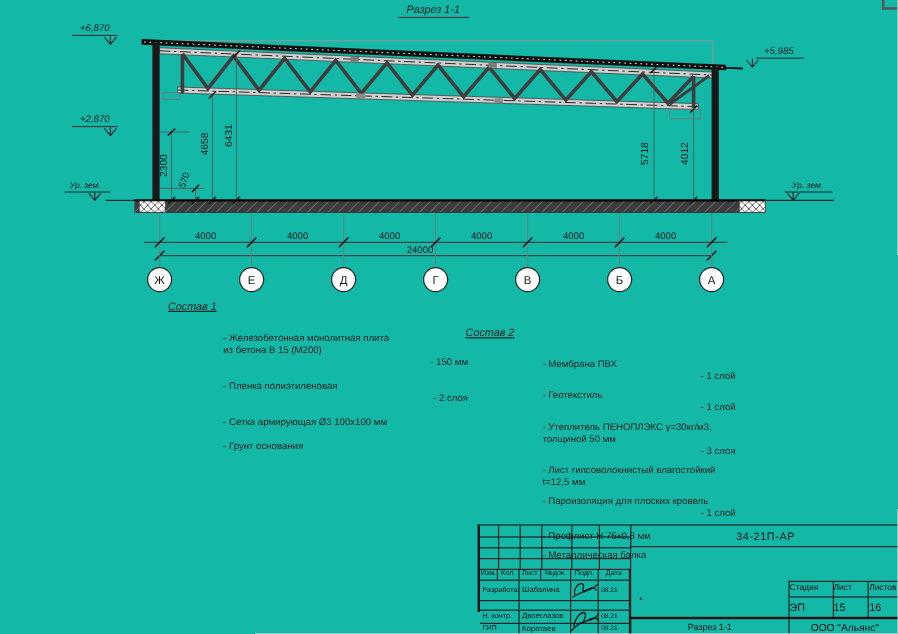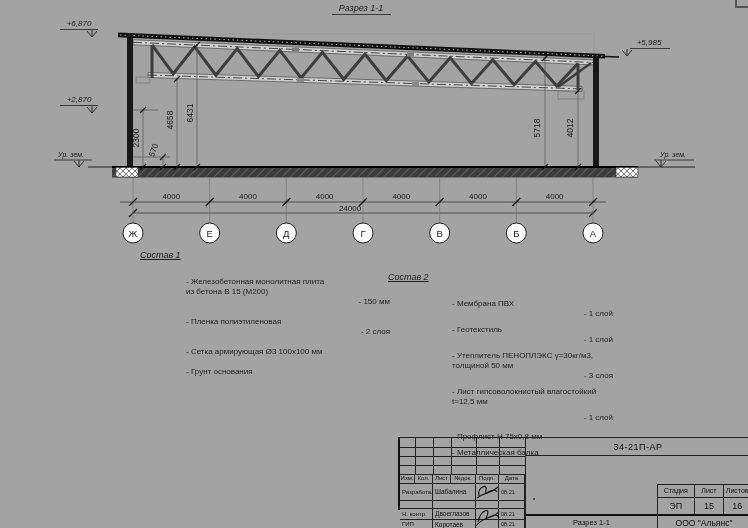--- a/index.html
+++ b/index.html
@@ -1,16 +1,16 @@
 <!DOCTYPE html>
 <html><head>
 <meta charset="utf-8">
 <style>
   html,body{margin:0;padding:0;background:#e8e8e8;}
-  .canvas{position:relative;width:748px;height:528px;background:#a3a3a3;overflow:hidden;
+  .canvas{position:relative;width:748px;height:528px;background:#14b8a6;overflow:hidden;
           font-family:"Liberation Sans",sans-serif;color:#1a1a1a;}
   .canvas svg text{fill:#1a1a1a;font-family:"Liberation Sans",sans-serif;}
   #draw-svg{position:absolute;left:0;top:0;}
 
   
   .complist{position:absolute;font-size:8px;line-height:10px;color:#222;}
   .ctitle{font-size:9px;font-style:italic;text-decoration:underline;margin-bottom:17px;}
   .citem{display:flex;align-items:flex-end;flex-direction:column;}
   .ctxt{padding-left:7px;text-indent:-7px;}
   .cval{white-space:nowrap;text-align:center;}
@@ -35,21 +35,21 @@
           border-bottom:1px solid #222;}
   .sigrow div{border-right:1px solid #222;box-sizing:border-box;overflow:hidden;
               white-space:nowrap;padding-left:2px;}
   .role{width:33px;}.nm{width:43px;font-size:6.5px;}.sg{width:23px;}.dt{width:26px;font-size:5.5px;}
   .docnum{position:absolute;left:125px;top:0;width:225px;height:18px;
           border-bottom:1px solid #222;border-left:1px solid #222;box-sizing:border-box;
           font-size:9px;letter-spacing:.5px;}
   .stage{position:absolute;left:257px;top:46px;width:93px;height:30px;
          border-left:1px solid #222;border-top:1px solid #222;box-sizing:border-box;}
   .stage .srow{display:flex;}
-  .stage .srow div{box-sizing:border-box;text-align:center;overflow:hidden;}
+  .stage .srow div{box-sizing:border-box;text-align:left;overflow:hidden;}
   .sh div{border-bottom:1px solid #222;border-right:1px solid #222;font-size:7px;line-height:12px;height:13px;}
   .sv1 div{border-right:1px solid #222;font-size:9px;line-height:16px;height:17px;}
   .thick{position:absolute;left:125px;top:76px;width:225px;height:2px;background:#111;}
   .botrow{position:absolute;left:125px;top:78px;width:225px;height:13px;display:flex;}
   .botrow .c1{width:132px;border-left:1px solid #222;font-size:7.5px;box-sizing:border-box;}
   .botrow .c2{width:93px;border-left:1px solid #222;font-size:8.5px;box-sizing:border-box;}
   .vx523{position:absolute;left:125px;top:0;width:1px;height:91px;background:#222;}
   .dotmark{position:absolute;left:133px;top:60px;width:2px;height:2px;background:#333;border-radius:50%;}
 
   
@@ -262,20 +262,23 @@
           </div>
           <div class="cval">- 3 слоя</div>
         </div>
         <div class="citem">
           <div class="ctxt">
             <div>- Лист гипсоволокнистый влагостойкий</div>
             <div>t=12,5 мм</div>
           </div>
         </div>
         <div class="citem">
+          <div class="ctxt">
+            <div>- Пароизоляция для плоских кровель</div>
+          </div>
           <div class="cval">- 1 слой</div>
         </div>
         <div class="citem">
           <div class="ctxt">
             <div>- Профлист Н 75х0,8 мм</div>
           </div>
         </div>
         <div class="citem">
           <div class="ctxt">
             <div>- Металлическая балка</div>

